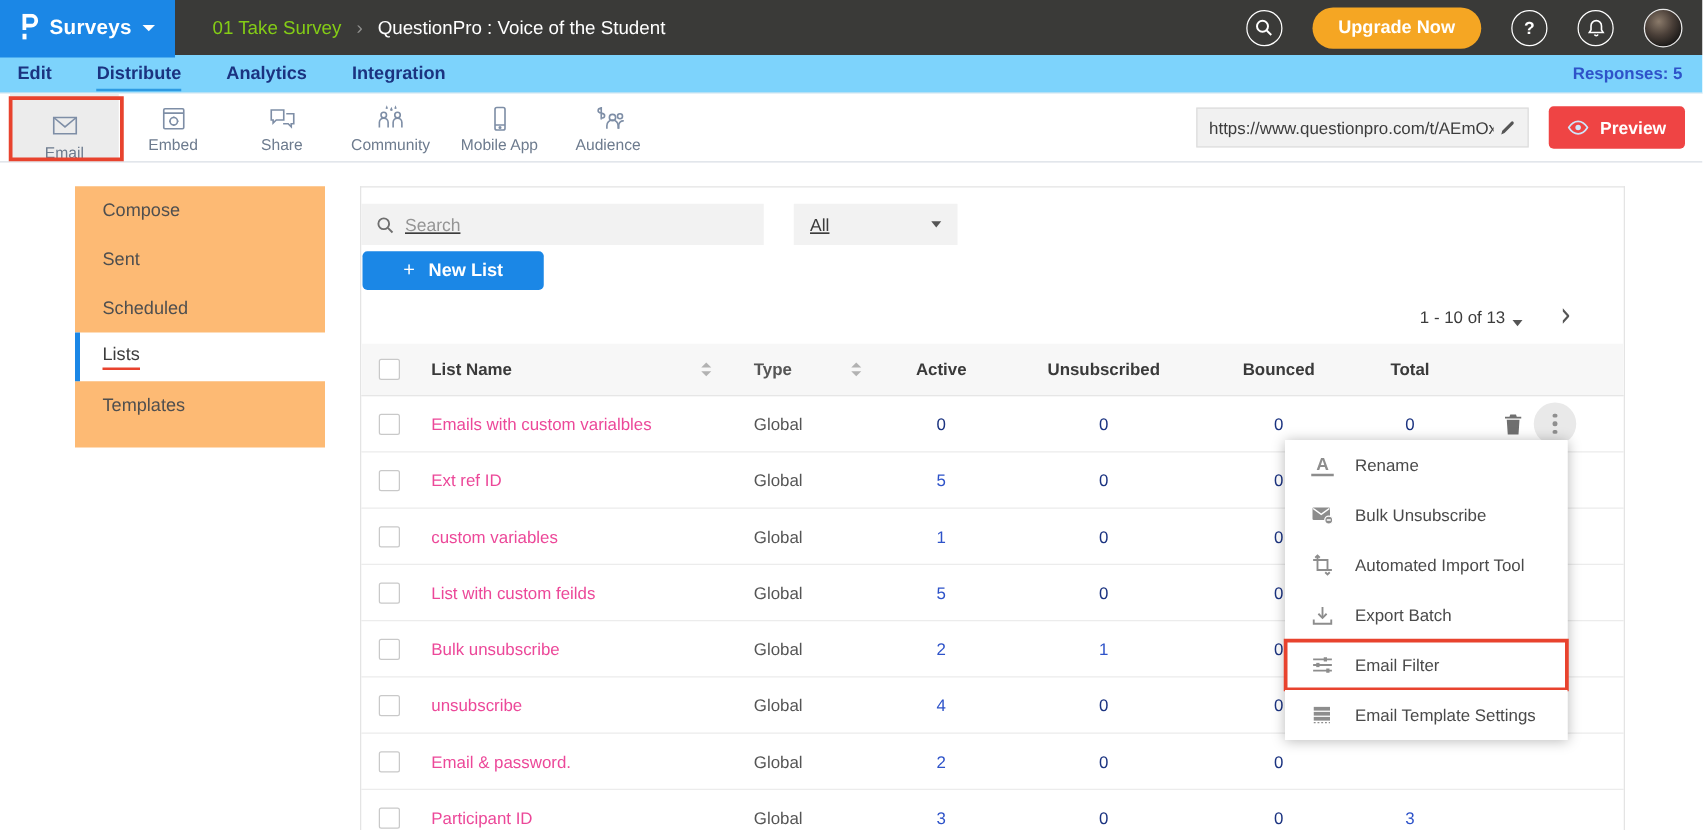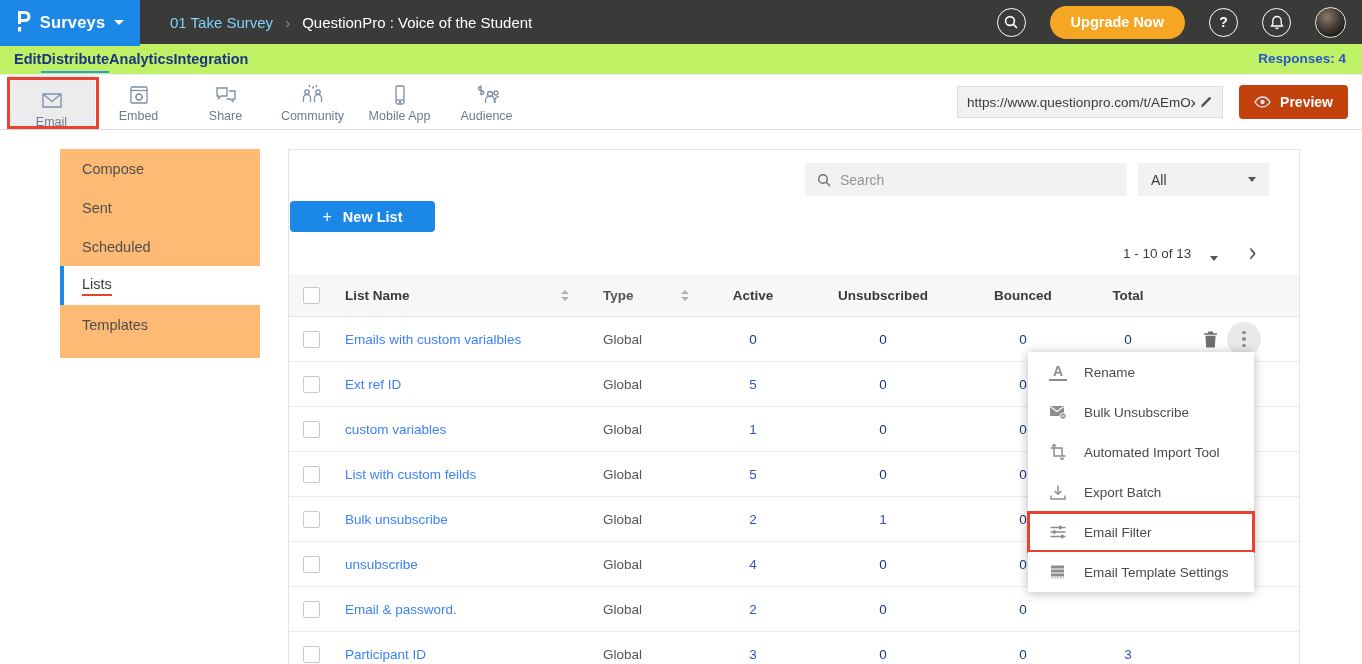--- a/index.html
+++ b/index.html
@@ -10,84 +10,84 @@
     -webkit-font-smoothing:antialiased;
   }
 
   
   .topbar { height:44px; background:#3a3a38; display:flex; align-items:center; color:#fff; }
   .logo-box { width:140px; height:44px; background:#1B87E6; display:flex; align-items:center;
               justify-content:center; gap:9px; cursor:pointer; box-shadow:0 2px 0 #1B87E6; }
   .logo-box .brand { font-size:16.5px; font-weight:700; color:#fff; letter-spacing:.2px; }
   .caret-dn { width:0; height:0; border-left:5px solid transparent; border-right:5px solid transparent; border-top:5px solid #fff; }
   .breadcrumb { margin-left:30px; display:flex; align-items:center; gap:12px; font-size:15px; }
-  .bc-survey { color:#7dd3fc; cursor:pointer; }
+  .bc-survey { color:#84cc16; cursor:pointer; }
   .bc-sep { color:#8f8f8d; font-size:15px; }
   .bc-title { color:#fff; font-weight:500; }
   .topbar-right { margin-left:auto; display:flex; align-items:center; gap:24px; padding-right:16px; }
   .circle-btn { width:29px; height:29px; border:1.5px solid #fff; border-radius:50%;
                 display:flex; align-items:center; justify-content:center; cursor:pointer;
                 color:#fff; font-weight:700; font-size:14px; }
   .upgrade-btn { background:#F5A623; color:#fff; font-weight:700; font-size:14.5px;
                  height:33px; padding:0 21px; border-radius:17px; display:flex; align-items:center; cursor:pointer; }
   .avatar { width:31px; height:31px; border-radius:50%; cursor:pointer;
             background:radial-gradient(circle at 38% 32%, #8a7a6a 0%, #4a3f38 42%, #191817 78%);
             border:1.5px solid #e8e8e8; }
 
   
-  .tabsbar { height:31px; display:flex; align-items:flex-start; padding:7px 16px 0 14px; 
-             border-bottom:1px solid #efefef; background:#bef264; }
+  .tabsbar { height:31px; display:flex; align-items:flex-start; padding:7px 16px 0 14px; gap:36px;
+             border-bottom:1px solid #efefef; background:#7dd3fc; }
   .tab { font-size:14.5px; font-weight:600; color:#1B3380; cursor:pointer; padding-bottom:4px; }
   .tab.active { border-bottom:2px solid #2e9be2; }
   .responses { margin-left:auto; font-size:13.5px; font-weight:600; color:#2e53c9; }
 
   
   .toolbar { height:55px; display:flex; align-items:stretch; border-bottom:1px solid #d9dee5; background:#fff; padding-left:8px; }
   .channel { width:87px; display:flex; flex-direction:column; align-items:center; justify-content:center;
              gap:3px; cursor:pointer; color:#6d7b8e; font-size:12.5px; padding-top:2px; }
   .channel.active { background:#ececec;justify-content:flex-end; }
   .channel svg { stroke:#7e8ea6; fill:none; stroke-width:1.3; }
   .url-wrap { margin-left:auto; display:flex; align-items:center; gap:16px; padding-right:14px; }
   .url-field { width:266px; height:32px; background:#f1f1f1; border:1px solid #dcdcdc;
                display:flex; align-items:center; padding:0 9px; }
   .url-field input { flex:1; min-width:0; border:0; background:transparent; font-size:13.5px; color:#3c3c3c;
                      font-family:"Liberation Sans",sans-serif; outline:none; white-space:nowrap; overflow:hidden; }
   .pencil { cursor:pointer; flex:0 0 auto; margin-left:4px; }
-  .preview-btn { background:#c2410c; color:#fff; height:34px; border-radius:4px; padding:0 15px;
+  .preview-btn { background:#ef4444; color:#fff; height:34px; border-radius:4px; padding:0 15px;
                  display:flex; align-items:center; gap:9px; font-size:14px; font-weight:600; cursor:pointer; }
 
   
   .content { display:flex; align-items:flex-start; padding:19px 62px 0 60px; height:538px; }
   .sidebar { width:200px; background:#fdba74; padding-bottom:14px; }
   .side-item { height:39px; display:flex; align-items:center; padding-left:18px; font-size:14.5px;
                color:#4f4f4f; cursor:pointer; border-left:4px solid transparent; }
   .side-item.active { background:#fff; border-left-color:#1B87E6; color:#3c3c3c; }
   .side-item.active .side-label { border-bottom:2px solid #E8432E; padding-bottom:2px; }
 
   .card { flex:1; margin-left:28px; background:#fff; border:1px solid #e4e4e4; border-bottom:none;
           min-height:519px; position:relative; }
-  .card-top { display:flex; justify-content:flex-end; gap:11px; padding:13px 30px 0 0; }
+  .card-top { display:flex; gap:24px; padding:13px 30px 0 0;text-decoration:underline; }
   .search-box { width:322px; height:33px; background:#f2f2f2; display:flex; align-items:center;
                 gap:9px; padding:0 12px; }
   .search-box input { flex:1; border:0; background:transparent; outline:none; font-size:14px;
                       color:#555; font-family:"Liberation Sans",sans-serif; }
   .search-box input::placeholder { color:#959595; }
   .all-select { width:131px; height:33px; background:#f2f2f2; display:flex; align-items:center;
                 justify-content:space-between; padding:0 13px; font-size:14px; color:#3c3c3c; cursor:pointer; }
   .sel-caret { width:0; height:0; border-left:4.5px solid transparent; border-right:4.5px solid transparent; border-top:5px solid #555; }
 
   .new-list-btn { margin:5px 0 0 1px; width:145px; height:31px; background:#1B87E6; color:#fff;
                   border:0; border-radius:4px; font-size:14.5px; font-weight:600; cursor:pointer;
                   display:flex; align-items:center; justify-content:center; gap:11px;
                   font-family:"Liberation Sans",sans-serif; }
   .new-list-btn .plus { font-size:16px; font-weight:400; }
 
   .pagination-row { display:flex; justify-content:flex-end; align-items:center; gap:30px;
                     padding-right:34px; margin-top:9px; height:24px; }
-  .page-range { display:flex; align-items:flex-end; gap:19px; font-size:13.5px; color:#3c3c3c; cursor:pointer; }
+  .page-range { display:flex; align-items:flex-end; gap:6px; font-size:13.5px; color:#3c3c3c; cursor:pointer; }
   .next-btn { font-size:22px; color:#555; cursor:pointer; line-height:18px; padding-right:8px;
               font-family:"DejaVu Sans",sans-serif; transform:scaleY(1.25); }
 
   
   .table { margin-top:10px; }
   .grid-cols { display:grid; grid-template-columns:44px 250px 120px 100px 160px 120px 90px 1fr; align-items:center; }
   .thead { height:42px; background:#f7f7f7; border-bottom:1px solid #e6e6e6;
            font-size:13.5px; font-weight:700; color:#3a3a3a; }
   .trow { height:45px; border-bottom:1px solid #ececec; font-size:13.5px; }
   .cell-check { display:flex; justify-content:center; }
@@ -95,21 +95,21 @@
   .cell-name { display:flex; align-items:center; padding-left:0;margin-left:12px; }
   .hdr-name-label { padding-left:0; }
   .sort { display:inline-flex; flex-direction:column; gap:2.5px; margin-left:auto; margin-right:14px; cursor:pointer; }
   .sort i { width:0; height:0; border-left:4px solid transparent; border-right:4px solid transparent; display:block; }
   .sort .up { border-bottom:4.5px solid #b2b2b2; }
   .sort .down { border-top:4.5px solid #b2b2b2; }
   .cell-type { display:flex; align-items:center; padding-left:20px; color:#555; }
   .cell-num { text-align:center; }
   .num-zero { color:#1B3380; }
   .num-val { color:#2e53c9; }
-  .name-link { color:#3b82f6; cursor:pointer;text-align:center; }
+  .name-link { color:#ec4899; cursor:pointer;text-align:center; }
   .cell-actions { display:flex; align-items:center; justify-content:flex-end; gap:5px; padding-right:38px; }
   .trash-btn { cursor:pointer; display:flex; padding:4px; }
   .dots-btn { width:34px; height:34px; border-radius:50%; background:#e9e9e9; cursor:pointer;
               display:flex; flex-direction:column; align-items:center; justify-content:center; gap:3px; }
   .dots-btn i { width:3.5px; height:3.5px; border-radius:50%; background:#8f8f8f; display:block; }
 
   
   .context-menu { position:absolute; left:1028px; top:352px; width:226px; background:#fff;
                   box-shadow:0 1px 10px rgba(0,0,0,.28); z-index:20; }
   .menu-item { height:40px; display:flex; align-items:center; gap:17px; padding-left:21px;
@@ -159,21 +159,21 @@
     </div>
     <div class="avatar"></div>
   </div>
 </div>
 
 <div class="tabsbar">
   <span class="tab">Edit</span>
   <span class="tab active">Distribute</span>
   <span class="tab">Analytics</span>
   <span class="tab">Integration</span>
-  <span class="responses">Responses: 4</span>
+  <span class="responses">Responses: 5</span>
 </div>
 
 <div class="toolbar">
   <div class="channel active">
     <svg width="26" height="22" viewBox="0 0 26 22">
       <path d="M4 4 h18 v13 H4 Z"></path>
       <path d="M4 4 l9 7.5 L22 4"></path>
     </svg>
     <span>Email</span>
   </div>

